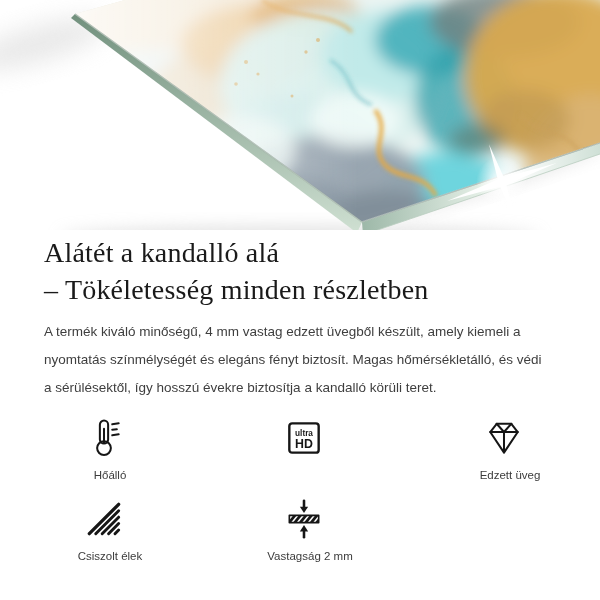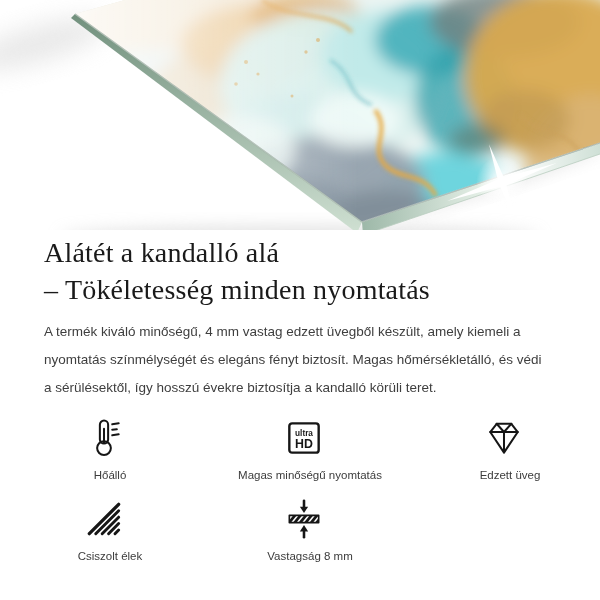--- a/index.html
+++ b/index.html
@@ -133,21 +133,21 @@
         <polygon points="-58,0 0,-4 58,0 0,4" fill="#ffffff" opacity=".95"></polygon>
         <polygon points="0,-40 -3.5,0 0,40 3.5,0" fill="#ffffff" opacity=".95"></polygon>
         <circle r="4.5" fill="#ffffff"></circle>
       </g>
     </svg>
   </div>
 
   <div class="content">
     <h1 class="heading">
       <div>Alátét a kandalló alá</div>
-      <div>– Tökéletesség minden nyomtatás</div>
+      <div>– Tökéletesség minden részletben</div>
     </h1>
 
     <p class="desc">A termék kiváló minőségű, 4 mm vastag edzett üvegből készült, amely kiemeli a nyomtatás színmélységét és elegáns fényt biztosít. Magas hőmérsékletálló, és védi a sérülésektől, így hosszú évekre biztosítja a kandalló körüli teret.</p>
 
     <div class="features">
 
       <div class="feature">
         <div class="icon-box">
           <svg class="icn" width="44" height="44" viewBox="0 0 48 48">
             <rect x="19.5" y="5" width="9" height="25" rx="4.5"></rect>
@@ -162,21 +162,20 @@
       </div>
 
       <div class="feature">
         <div class="icon-box">
           <svg class="icn" width="44" height="44" viewBox="0 0 48 48">
             <rect x="8" y="8" width="32" height="32" rx="3" stroke-width="2.6"></rect>
             <text x="24" y="22" text-anchor="middle" font-size="9">ultra</text>
             <text x="24" y="35" text-anchor="middle" font-size="13.5">HD</text>
           </svg>
         </div>
-        <div class="label">Magas minőségű nyomtatás</div>
       </div>
 
 
       <div class="feature">
         <div class="icon-box">
           <svg class="icn" width="44" height="44" viewBox="0 0 48 48">
             <path d="M16,8.5 L32,8.5 L39,17.5 L24,40 L9,17.5 Z"></path>
             <path d="M9,17.5 L39,17.5"></path>
             <path d="M16,8.5 L24,17.5 L32,8.5"></path>
             <path d="M24,17.5 L24,38"></path>
@@ -214,18 +213,18 @@
               <path d="M25,29 L33,19"></path>
                 <path d="M31,29 L39,19"></path>
                 <path d="M37,29 L45,19"></path>
             </g>
             <line x1="24" y1="4" x2="24" y2="10" stroke-width="2.8"></line>
             <polygon class="fillk" points="24,17.5 19.5,10.5 28.5,10.5"></polygon>
             <line x1="24" y1="44" x2="24" y2="38" stroke-width="2.8"></line>
             <polygon class="fillk" points="24,30.5 19.5,37.5 28.5,37.5"></polygon>
           </svg>
         </div>
-        <div class="label">Vastagság 8 mm</div>
+        <div class="label">Vastagság 2 mm</div>
       </div>
 
     </div>
   </div>
 </div>
 
 </body></html>

